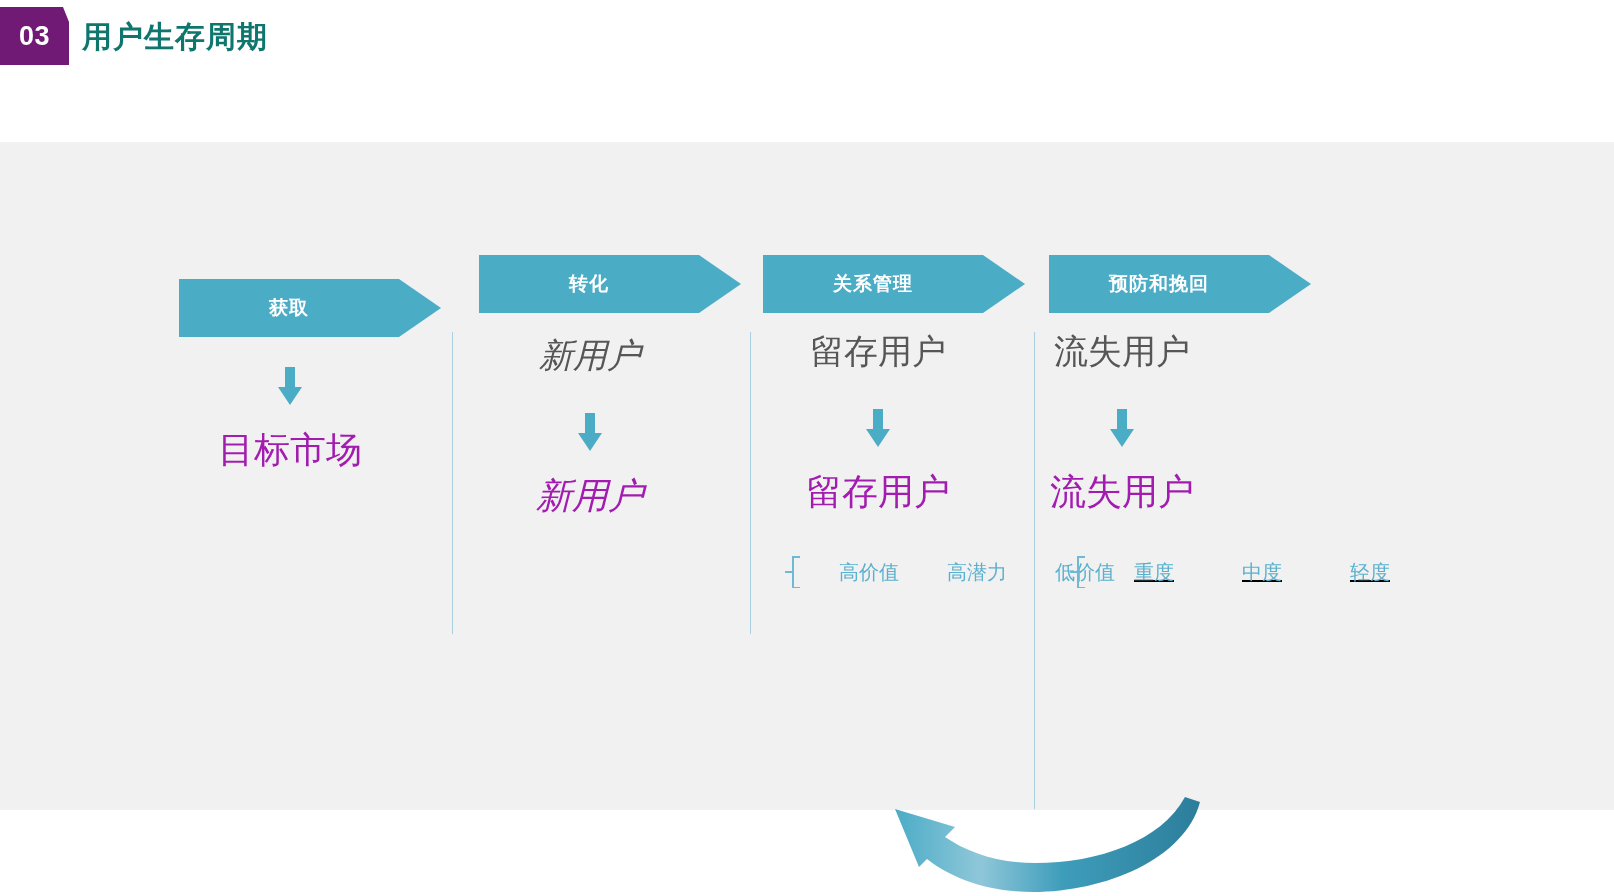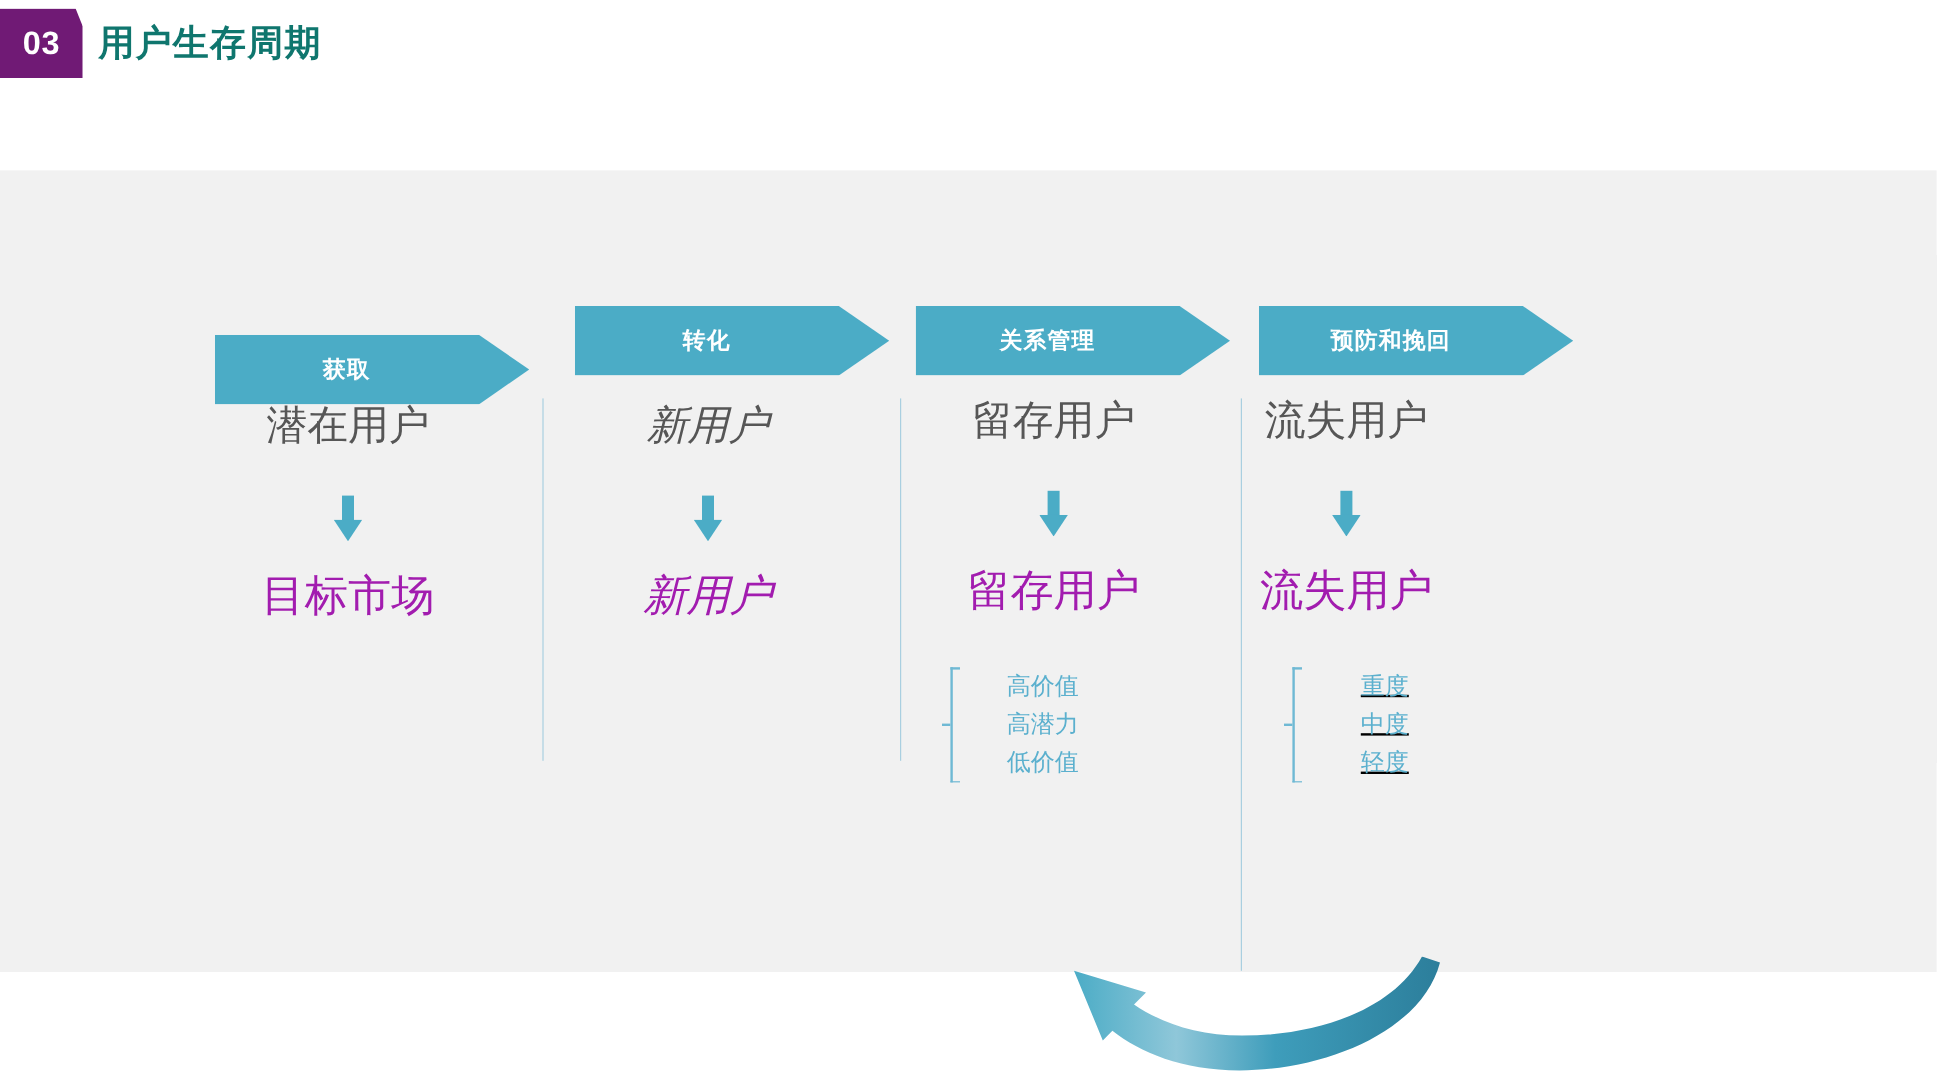--- a/index.html
+++ b/index.html
@@ -180,21 +180,21 @@
     position: absolute;
     left: 0px;
     top: 50%;
     margin-top: -0.75px;
     width: 7px;
     height: 1.5px;
     background: #6FB9D4;
   }
   .bracket-items {
     display: flex;
-    flex-direction: column;
+    flex-direction: row;
     justify-content: center;
   }
   .bracket-item {
     font-size: 20px;
     color: #5BB0CE;
     line-height: 32px;
     text-align: center;
     width: 108px;
     white-space: nowrap;
   }
@@ -221,21 +221,20 @@
   <div class="banner b0">获取</div>
   <div class="banner b1">转化</div>
   <div class="banner b3">预防和挽回</div>
   <div class="banner b2">关系管理</div>
 
   <div class="divider d0"></div>
   <div class="divider d1"></div>
   <div class="divider d2"></div>
 
   <div class="col c0">
-    <div class="col-title">潜在用户</div>
     <div class="gap-a"></div>
     <div class="down-arrow">
       <div class="shaft"></div>
         <div class="head"></div>
     </div>
     <div class="gap-b"></div>
     <div class="col-sub">目标市场</div>
   </div>
 
   <div class="col c1">

